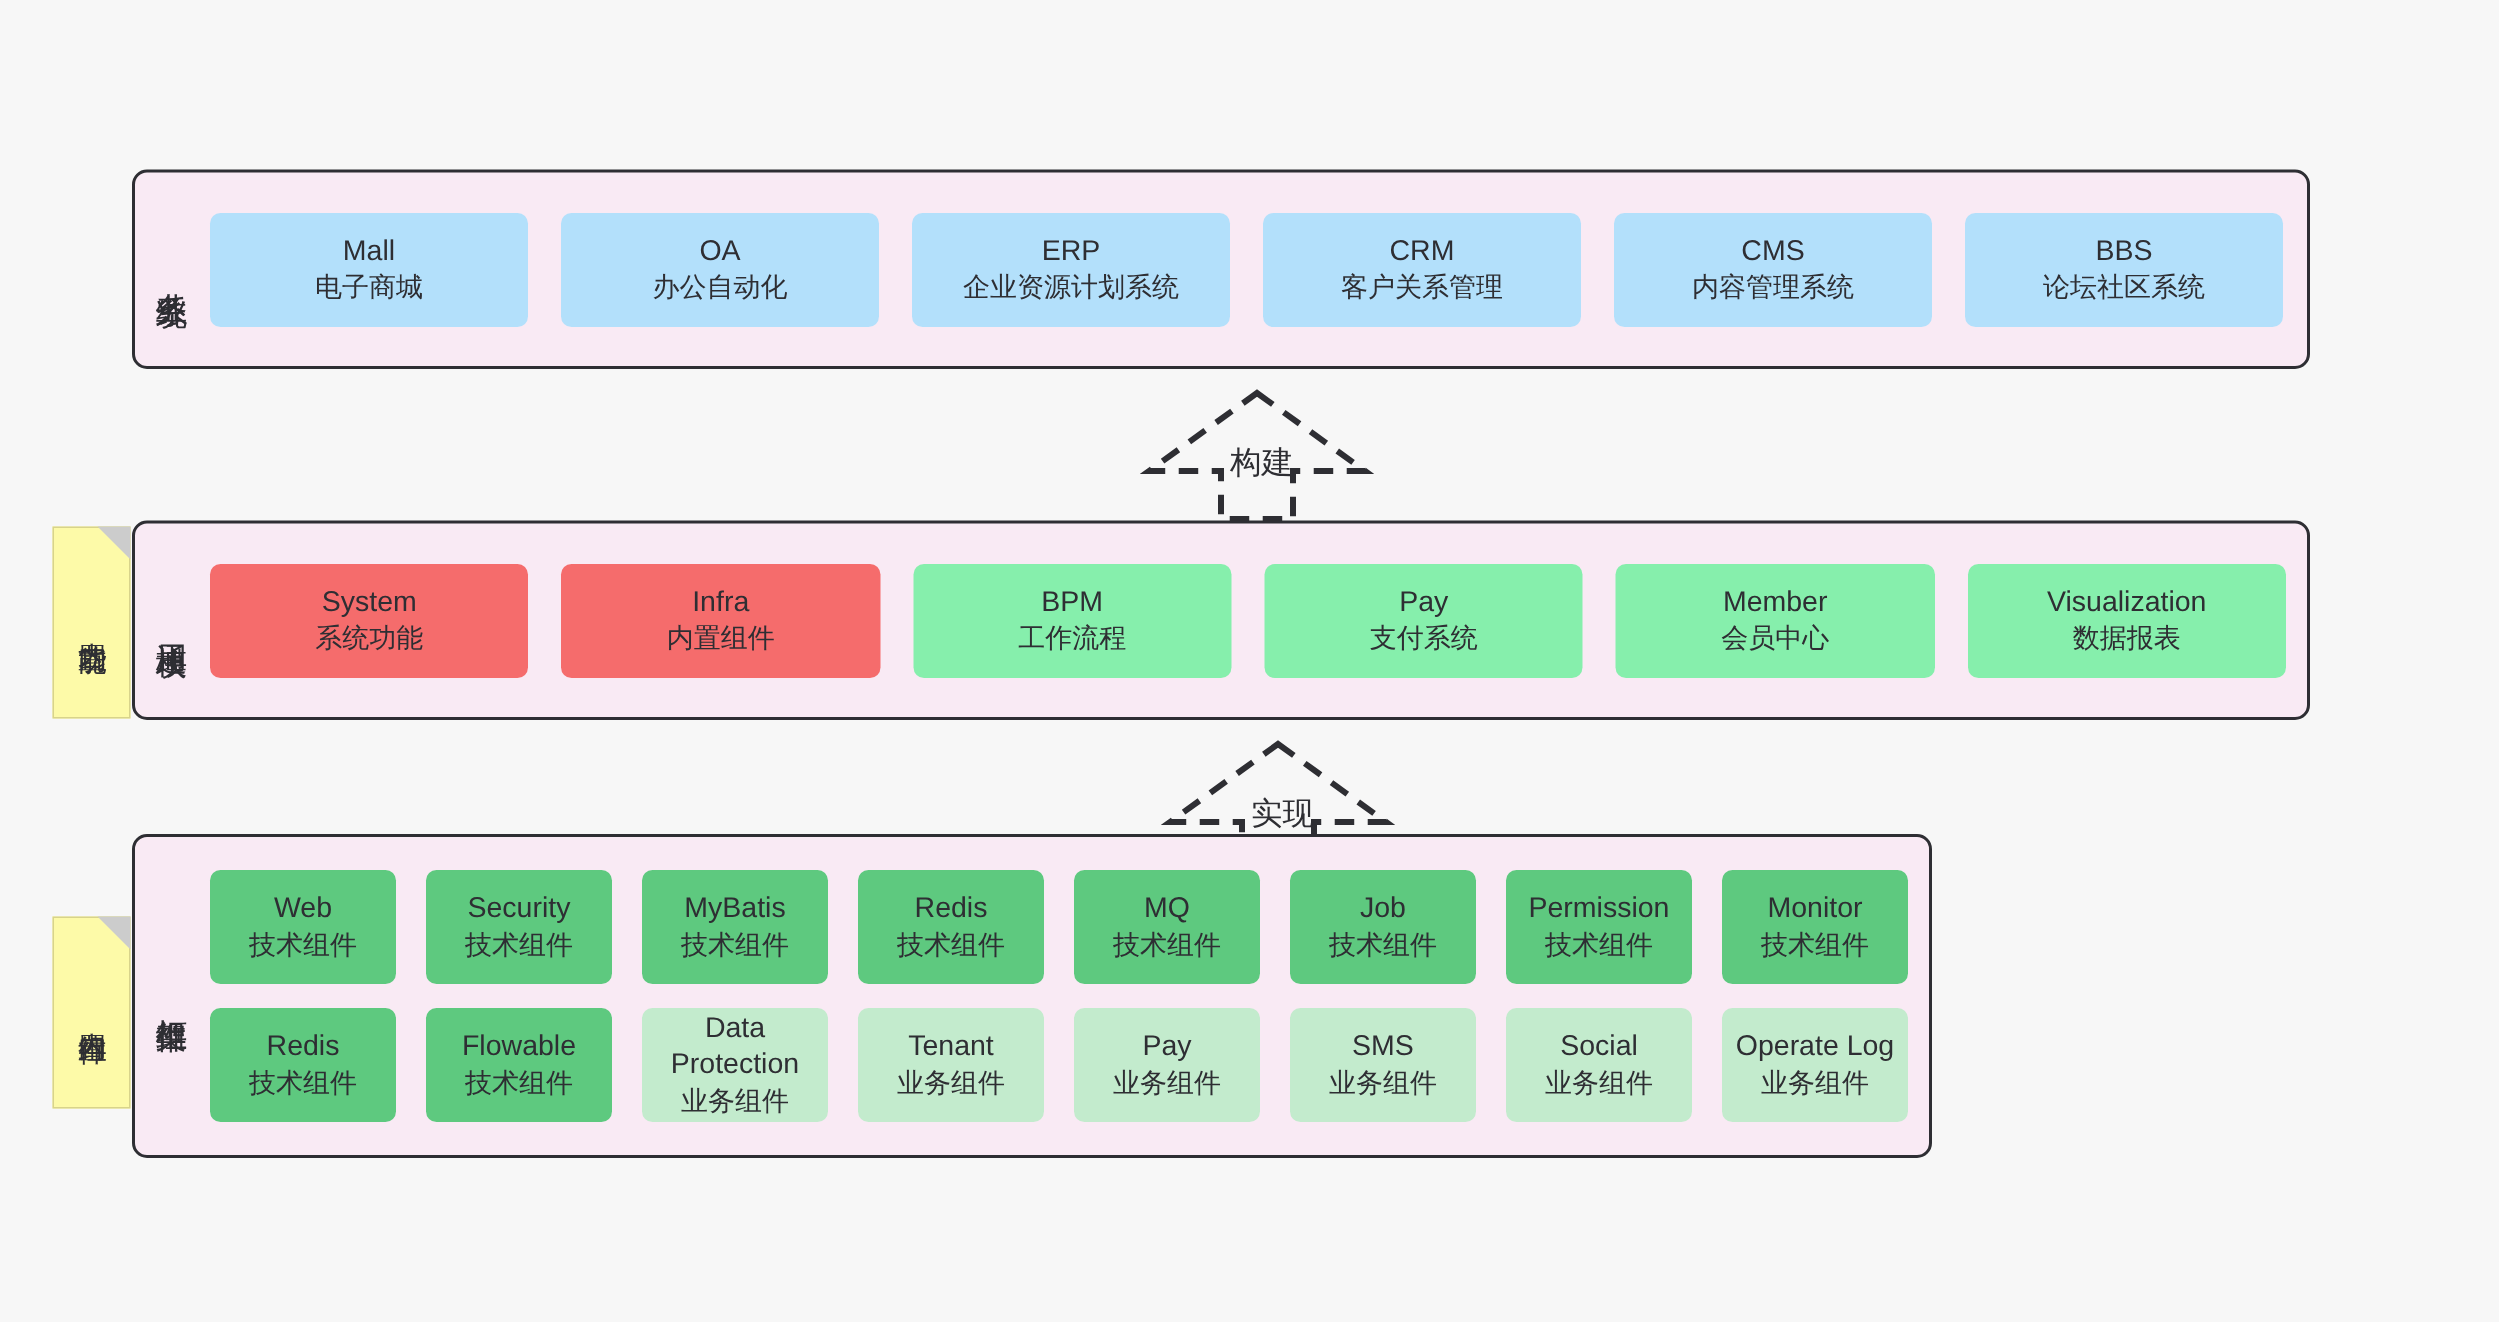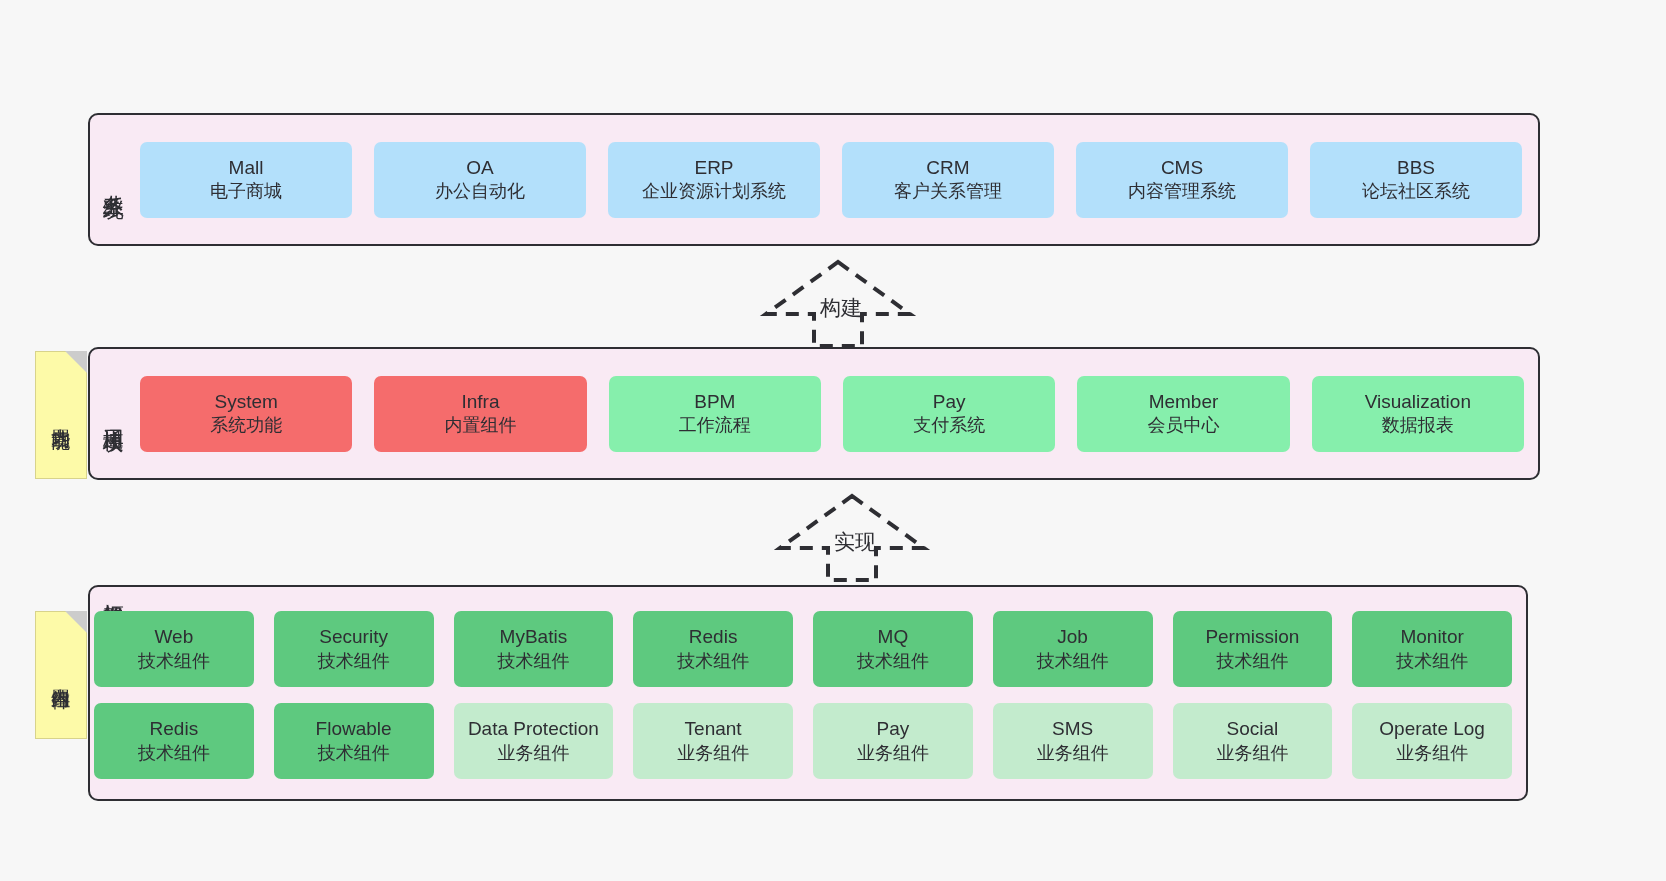--- a/index.html
+++ b/index.html
@@ -77,21 +77,21 @@
   .c-lgreen    { background: #c3ebcd; }
 
   
   #layer-business { left: 88px;  top: 113px; width: 1452px; height: 133px; }
   #layer-business .layer-body { padding-right: 16px; }
   #layer-business .cell { height: 76px; }
 
   #layer-modules  { left: 88px;  top: 347px; width: 1452px; height: 133px; }
   #layer-modules .cell { height: 76px; }
 
-  #layer-framework{ left: 88px;  top: 585px; width: 1440px; height: 216px; flex-direction: column; }
+  #layer-framework{ left: 88px;  top: 556px; width: 1200px; height: 216px; }
   #layer-framework .cell { height: 76px; }
   #layer-framework .row { gap: 20px; }
   #layer-framework .layer-body { gap: 16px; }
 
   
   .note {
     position: absolute;
     background: #fdfaa8;
     border: 1px solid #d8d38b;
     display: flex;

